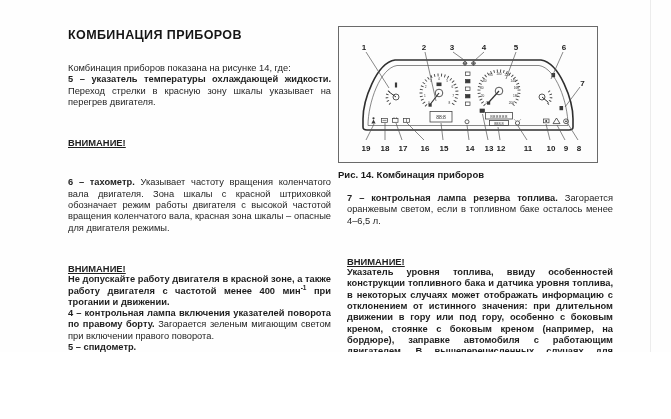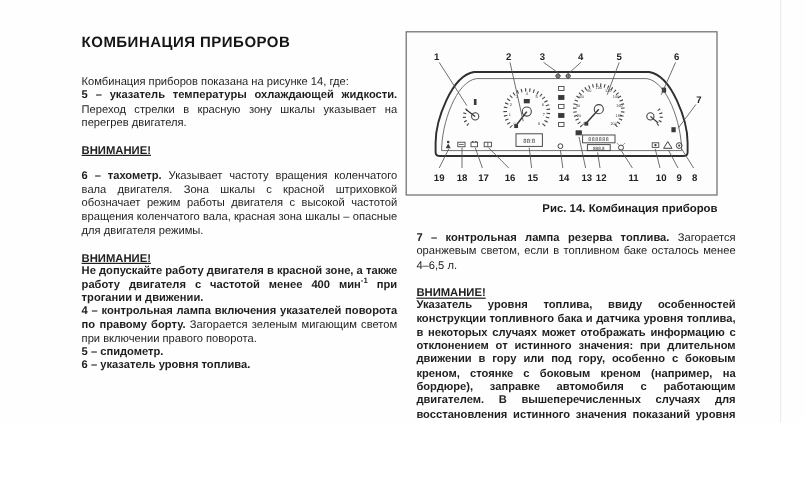--- a/index.html
+++ b/index.html
@@ -5,24 +5,24 @@
   html,body{margin:0;padding:0;background:#ffffff;}
   .page{position:relative;width:671px;height:352px;background:#fefefe;overflow:hidden;
         font-family:"Liberation Sans",sans-serif;color:#1e1e1e;}
   .col-left{position:absolute;left:68px;top:28px;width:263px;}
   .col-right{position:absolute;left:347px;top:26px;width:266px;}
   h1{font-size:12.5px;font-weight:700;letter-spacing:.4px;margin:0 0 21px 0;color:#151515;}
   p{margin:0;font-size:9.3px;line-height:11.3px;text-align:justify;}
   .hd{font-size:9.4px;font-weight:700;text-decoration:underline;text-underline-offset:1px;
       margin:0;line-height:11.3px;}
   .b{font-weight:700;}
-  .sec{margin-top:11px;}
+  .sec{margin-top:29px;}
   .sup{font-size:6.5px;vertical-align:super;line-height:0;}
   .figure-box{width:258px;height:135px;border:1px solid #6a6a6a;margin-left:-9px;background:#fdfdfd;}
-  .figure-caption{width:260px;margin:6px 0 13px -9px;text-align:right;
+  .figure-caption{width:260px;margin:6px 0 13px -9px;text-align:left;
       font-size:9.5px;font-weight:700;color:#1a1a1a;}
   .page-number{position:absolute;left:68px;top:394px;font-size:10px;color:#2a2a2a;}
   .scan-edge-bottom{position:absolute;left:0;top:413px;width:671px;height:3px;background:#d9d9d9;}
   .scan-edge-right{position:absolute;left:650px;top:0;width:1px;height:419px;background:#ececec;}
   svg text{font-family:"Liberation Sans",sans-serif;}
   .callout{font-size:8px;font-weight:700;fill:#222;}
   .dialnum{font-size:3.2px;fill:#333;}
   .lcdtxt{fill:#333;}
 </style>
 </head>

